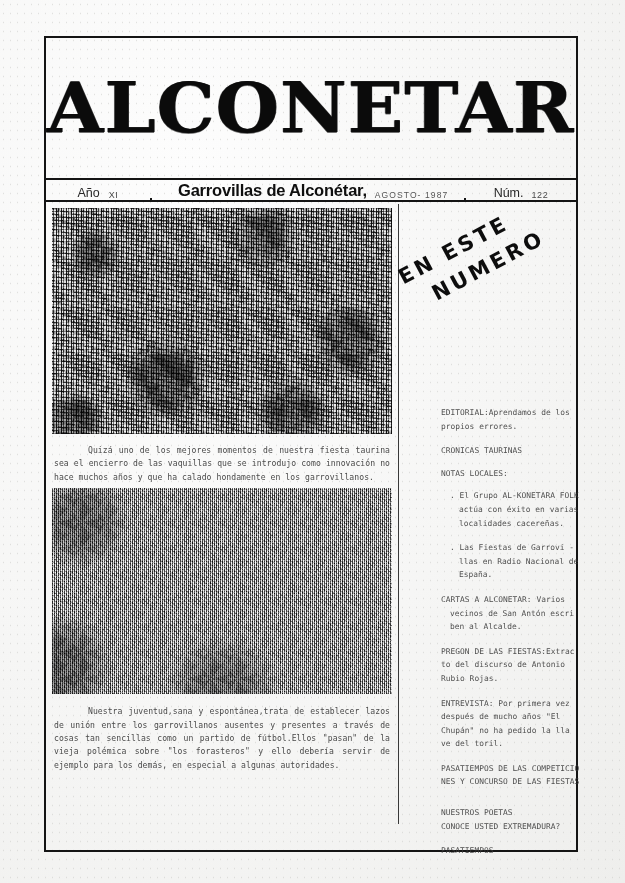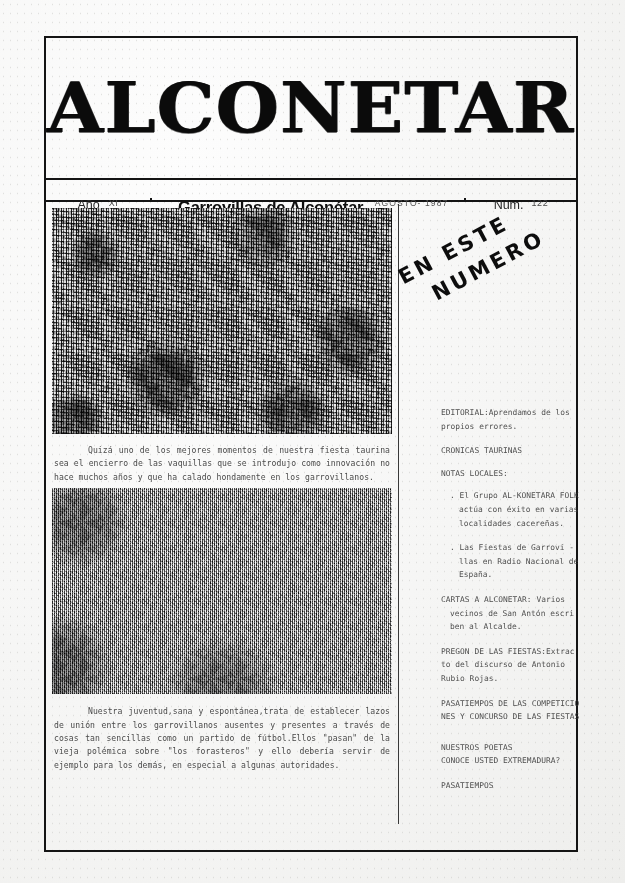--- a/index.html
+++ b/index.html
@@ -83,21 +83,21 @@
     top: 126px;
     width: 100%;
     height: 38px;
     border-bottom: 2px solid #161616;
     box-sizing: border-box;
     display: flex;
     align-items: stretch;
   }
   .issue-cell {
     display: flex;
-    align-items: flex-start;
+    align-items: flex-end;
     justify-content: center;
     box-sizing: border-box;
     margin-top: 34px;
   }
   #issue-year-cell {
     width: 106px;
     border-right: 2px solid #161616;
     gap: 9px;
   }
   #issue-center-cell {
@@ -413,20 +413,26 @@
             <div class="toc-entry">
               <div class="toc-line">CARTAS A ALCONETAR: Varios</div>
               <div class="toc-line ind1">vecinos de San Antón escri</div>
               <div class="toc-line ind1">ben al Alcalde.</div>
             </div>
             <div class="toc-entry">
               <div class="toc-line">PREGON DE LAS FIESTAS:Extrac</div>
               <div class="toc-line">to del discurso de Antonio</div>
               <div class="toc-line">Rubio Rojas.</div>
             </div>
+            <div class="toc-entry">
+              <div class="toc-line">ENTREVISTA: Por primera vez</div>
+              <div class="toc-line">después de mucho años "El</div>
+              <div class="toc-line">Chupán" no ha pedido la lla</div>
+              <div class="toc-line">ve del toril.</div>
+            </div>
             <div class="toc-entry loose">
               <div class="toc-line">PASATIEMPOS DE LAS COMPETICIO</div>
               <div class="toc-line">NES Y CONCURSO DE LAS FIESTAS</div>
             </div>
             <div class="toc-entry">
               <div class="toc-line">NUESTROS POETAS</div>
               <div class="toc-line">CONOCE USTED EXTREMADURA?</div>
             </div>
             <div class="toc-entry">
               <div class="toc-line">PASATIEMPOS</div>

